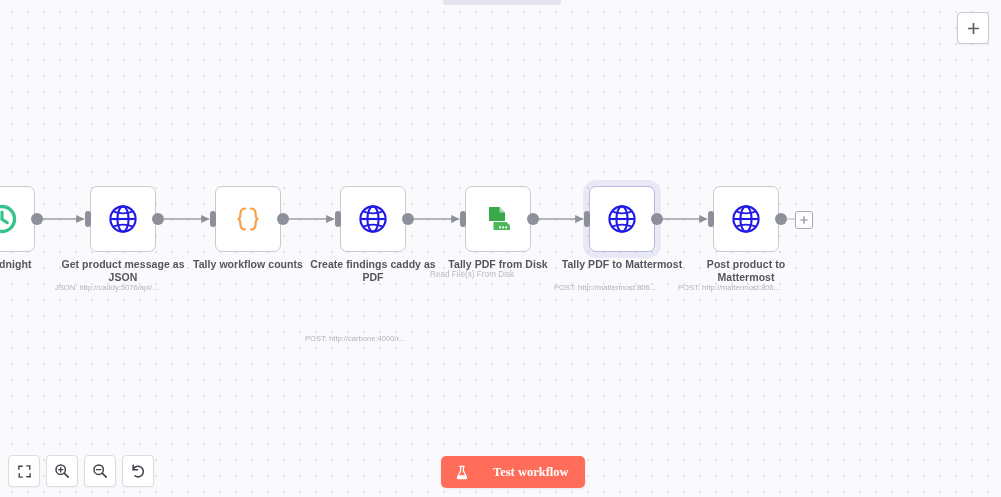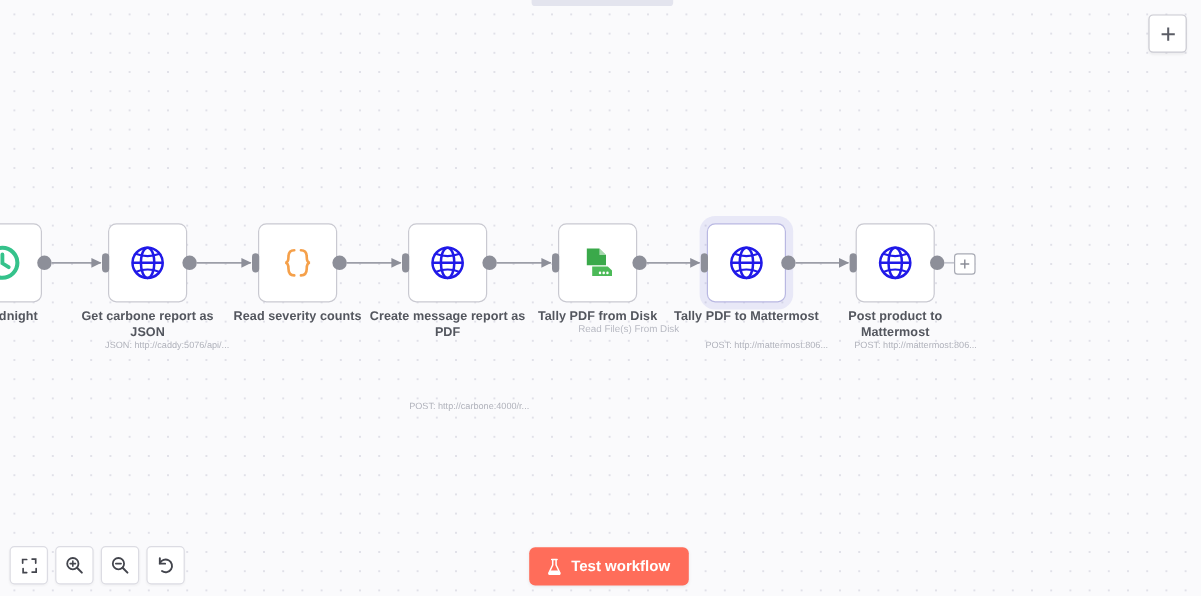--- a/index.html
+++ b/index.html
@@ -98,21 +98,21 @@
     font-size: 10.5px;
     font-weight: bold;
     color: #53565e;
     line-height: 12.5px;
     letter-spacing: 0.05px;
   }
   .node-sub {
     position: absolute;
     left: -68px;
     width: 136px;
-    text-align: right;
+    text-align: left;
     font-size: 7.6px;
     color: #b0b2bb;
     line-height: 10px;
     white-space: nowrap;
     overflow: hidden;
   }
   .node-sub.tight { color: #b8bac3; font-size: 8.2px; }
 
   
   .ep-out {
@@ -176,24 +176,24 @@
     left: 441px;
     bottom: 9px;
     height: 32px;
     padding: 0 16px 0 14px;
     background: #ff6d5a;
     border: none;
     border-radius: 5px;
     color: #ffffff;
     font-size: 12.5px;
     font-weight: bold;
-    font-family: Liberation Sans, sans-serif;
-    display: flex;
-    align-items: center;
-    gap: 7px;
+    font-family: Liberation Serif, serif;
+    display: flex;
+    align-items: center;
+    gap: 24px;
     cursor: pointer;
     box-shadow: 0 1px 3px rgba(0,0,0,0.07);
   }
   .test-wf-btn svg { display: block; }
 </style>
 </head>
 <body>
 
 <div id="canvas">
 
@@ -238,49 +238,49 @@
       <svg class="node-icon" width="30" height="30" viewBox="0 0 30 30">
         <circle cx="15" cy="15" r="12.6" fill="none" stroke="#2019e8" stroke-width="2.1"></circle>
         <ellipse cx="15" cy="15" rx="5.6" ry="12.6" fill="none" stroke="#2019e8" stroke-width="2.1"></ellipse>
         <line x1="2.4" y1="15" x2="27.6" y2="15" stroke="#2019e8" stroke-width="2.1"></line>
         <path d="M5 7.4 Q15 11.4 25 7.4" fill="none" stroke="#2019e8" stroke-width="1.8"></path>
         <path d="M5 22.6 Q15 18.6 25 22.6" fill="none" stroke="#2019e8" stroke-width="1.8"></path>
       </svg>
     </div>
     <div class="ep-in"></div>
     <div class="ep-out"></div>
-    <div class="node-label">Get carbone report as JSON</div>
+    <div class="node-label">Get product message as JSON</div>
     <div class="node-sub" style="top:64px;">JSON: http://caddy:5076/api/...</div>
   </div>
 
   <div class="node" style="left:248px; top:219px;">
     <div class="node-box">
       <svg class="node-icon" width="30" height="30" viewBox="0 0 30 30">
         <path d="M12.2 4.5 Q7.4 4.5 7.4 10 Q7.4 15 4.6 15 Q7.4 15 7.4 20 Q7.4 25.5 12.2 25.5" fill="none" stroke="#f5a04a" stroke-width="2.2" stroke-linecap="round"></path>
         <path d="M17.8 4.5 Q22.6 4.5 22.6 10 Q22.6 15 25.4 15 Q22.6 15 22.6 20 Q22.6 25.5 17.8 25.5" fill="none" stroke="#f5a04a" stroke-width="2.2" stroke-linecap="round"></path>
       </svg>
     </div>
     <div class="ep-in"></div>
     <div class="ep-out"></div>
-    <div class="node-label">Read severity counts</div>
+    <div class="node-label">Tally workflow counts</div>
   </div>
 
   <div class="node" style="left:373px; top:219px;">
     <div class="node-box">
       <svg class="node-icon" width="30" height="30" viewBox="0 0 30 30">
         <circle cx="15" cy="15" r="12.6" fill="none" stroke="#2019e8" stroke-width="2.1"></circle>
         <ellipse cx="15" cy="15" rx="5.6" ry="12.6" fill="none" stroke="#2019e8" stroke-width="2.1"></ellipse>
         <line x1="2.4" y1="15" x2="27.6" y2="15" stroke="#2019e8" stroke-width="2.1"></line>
         <path d="M5 7.4 Q15 11.4 25 7.4" fill="none" stroke="#2019e8" stroke-width="1.8"></path>
         <path d="M5 22.6 Q15 18.6 25 22.6" fill="none" stroke="#2019e8" stroke-width="1.8"></path>
       </svg>
     </div>
     <div class="ep-in"></div>
     <div class="ep-out"></div>
-    <div class="node-label">Create message report as PDF</div>
+    <div class="node-label">Create findings caddy as PDF</div>
     <div class="node-sub" style="top:80px;margin-top:35px;">POST: http://carbone:4000/r...</div>
   </div>
 
   <div class="node" style="left:498px; top:219px;">
     <div class="node-box">
       <svg class="node-icon" width="30" height="30" viewBox="0 0 30 30">
         <path d="M6 3 h10.5 l5.5 5.5 V17 H6 Z" fill="#3aa94a"></path>
         <path d="M16.5 3 v5.5 H22 Z" fill="#ffffff" opacity="0.55"></path>
         <path d="M10.5 18 h13 l3.5 3.4 v4.6 h-16.5 Z" fill="#4cba58"></path>
         <circle cx="17" cy="23.4" r="1.05" fill="#ffffff"></circle>

